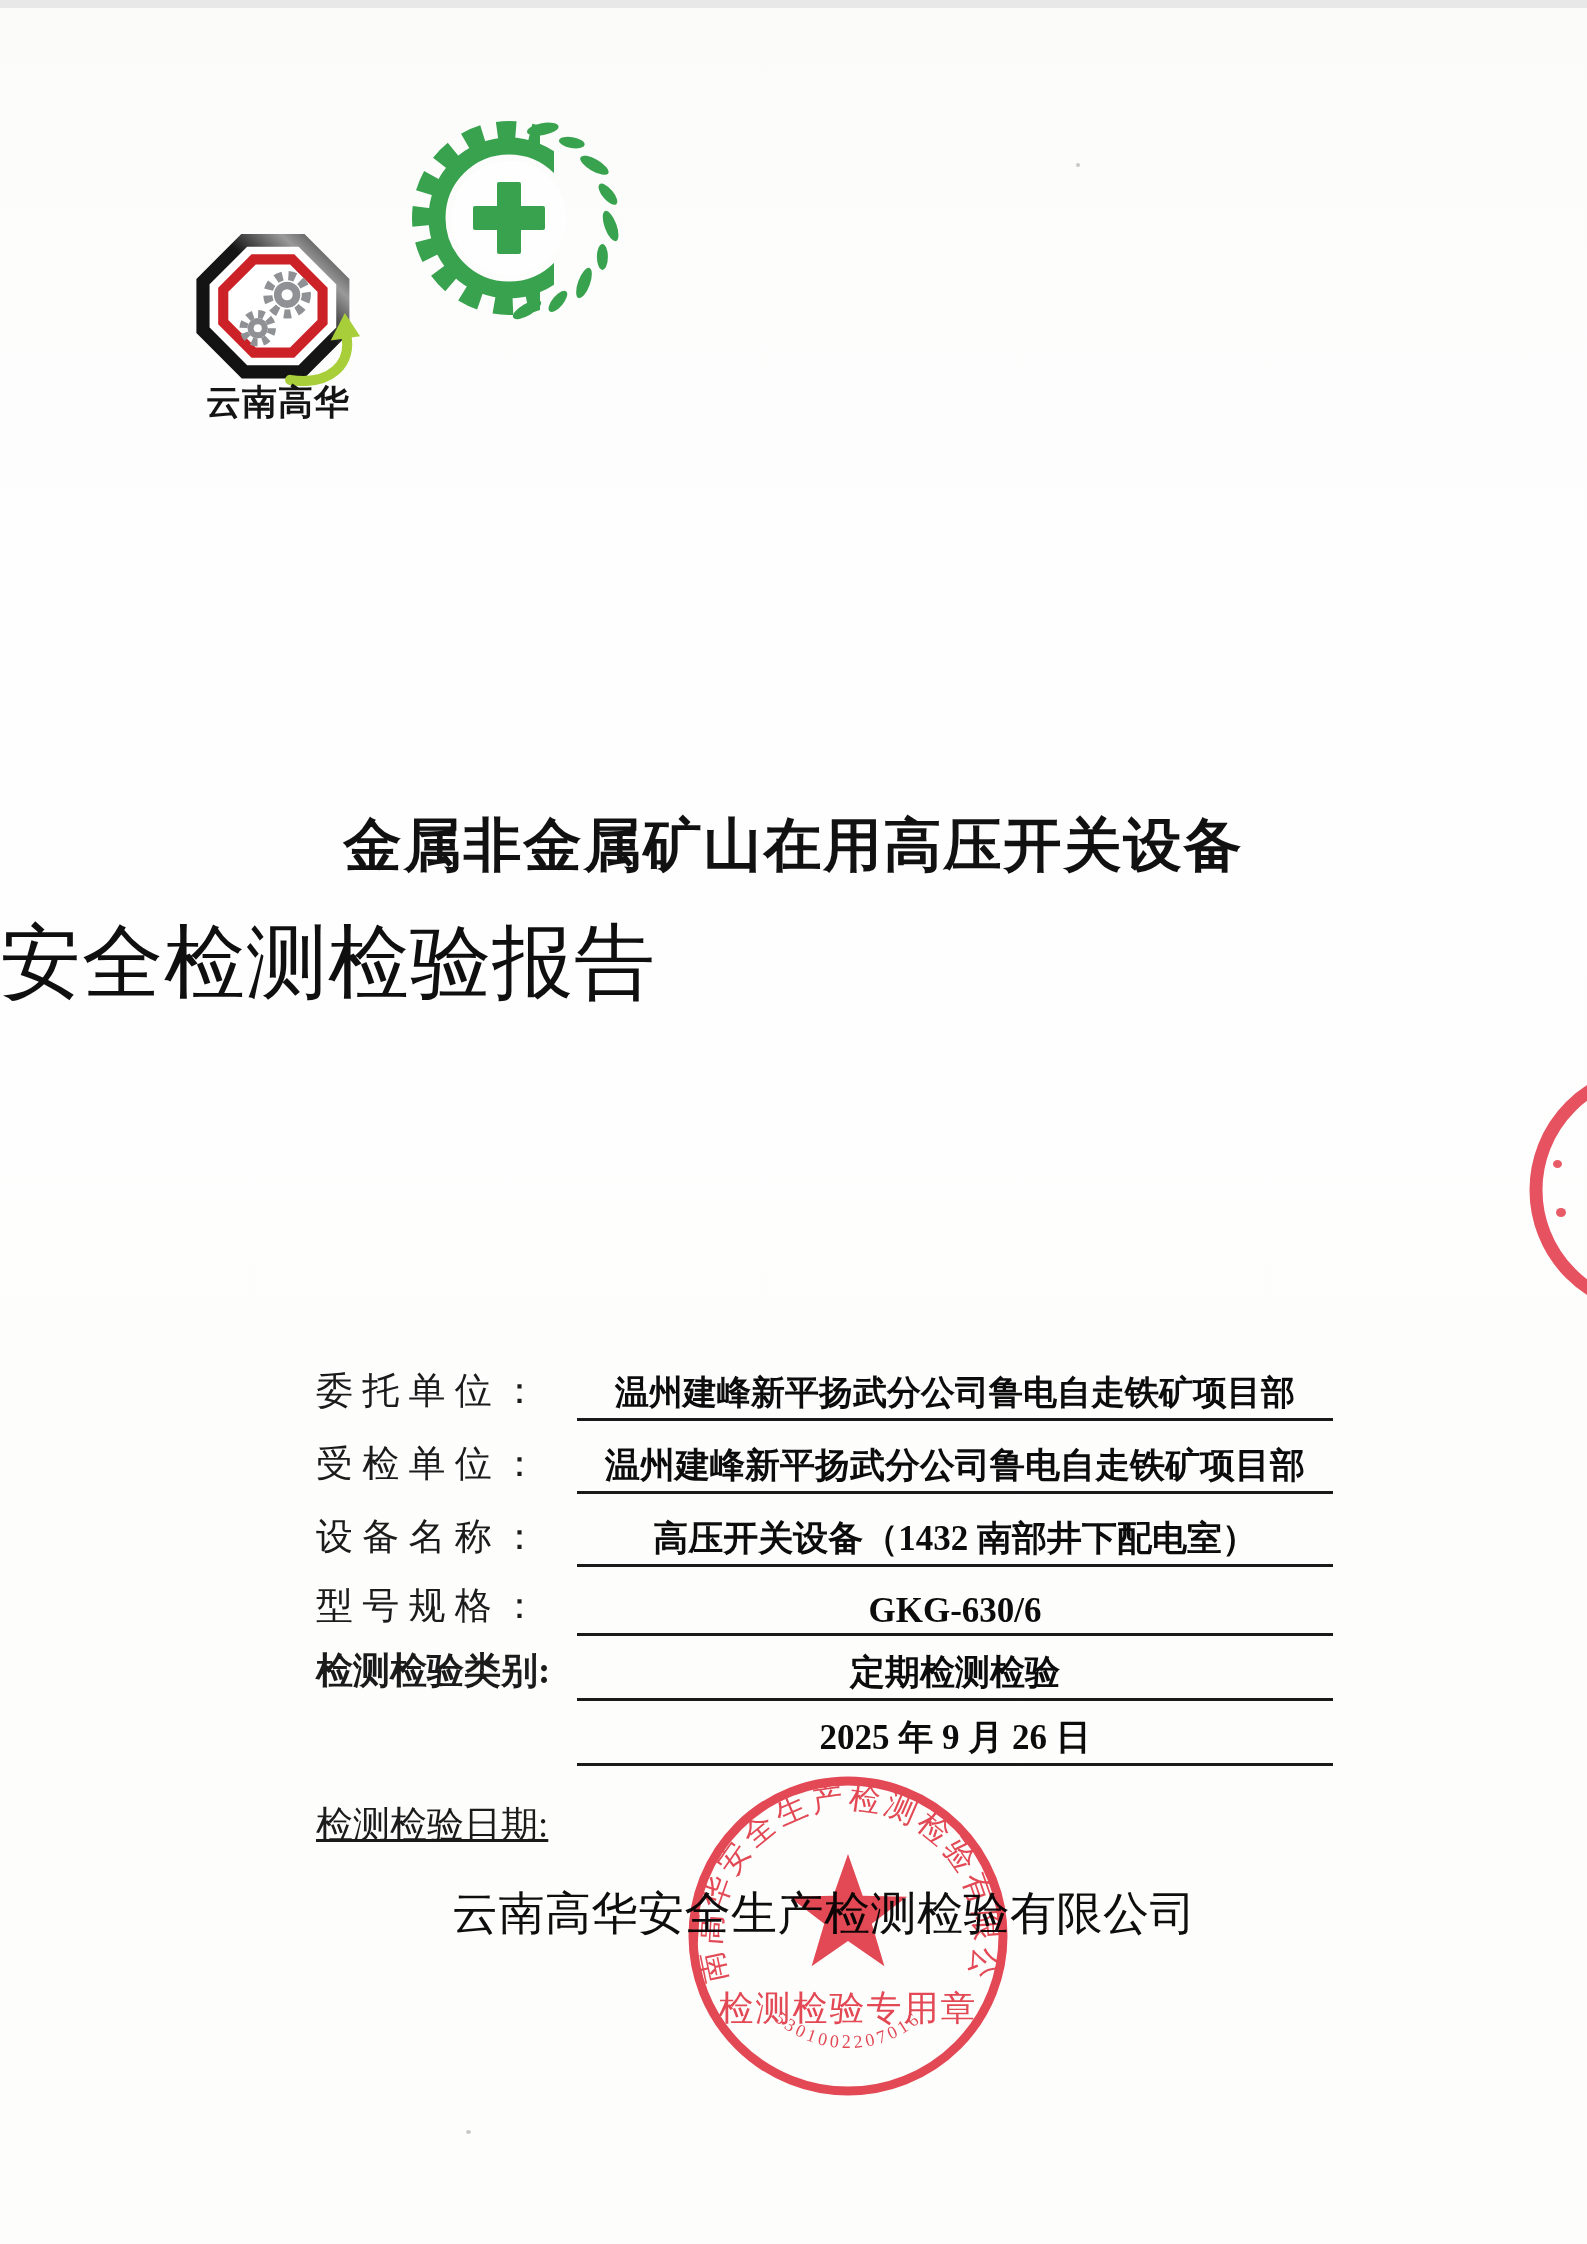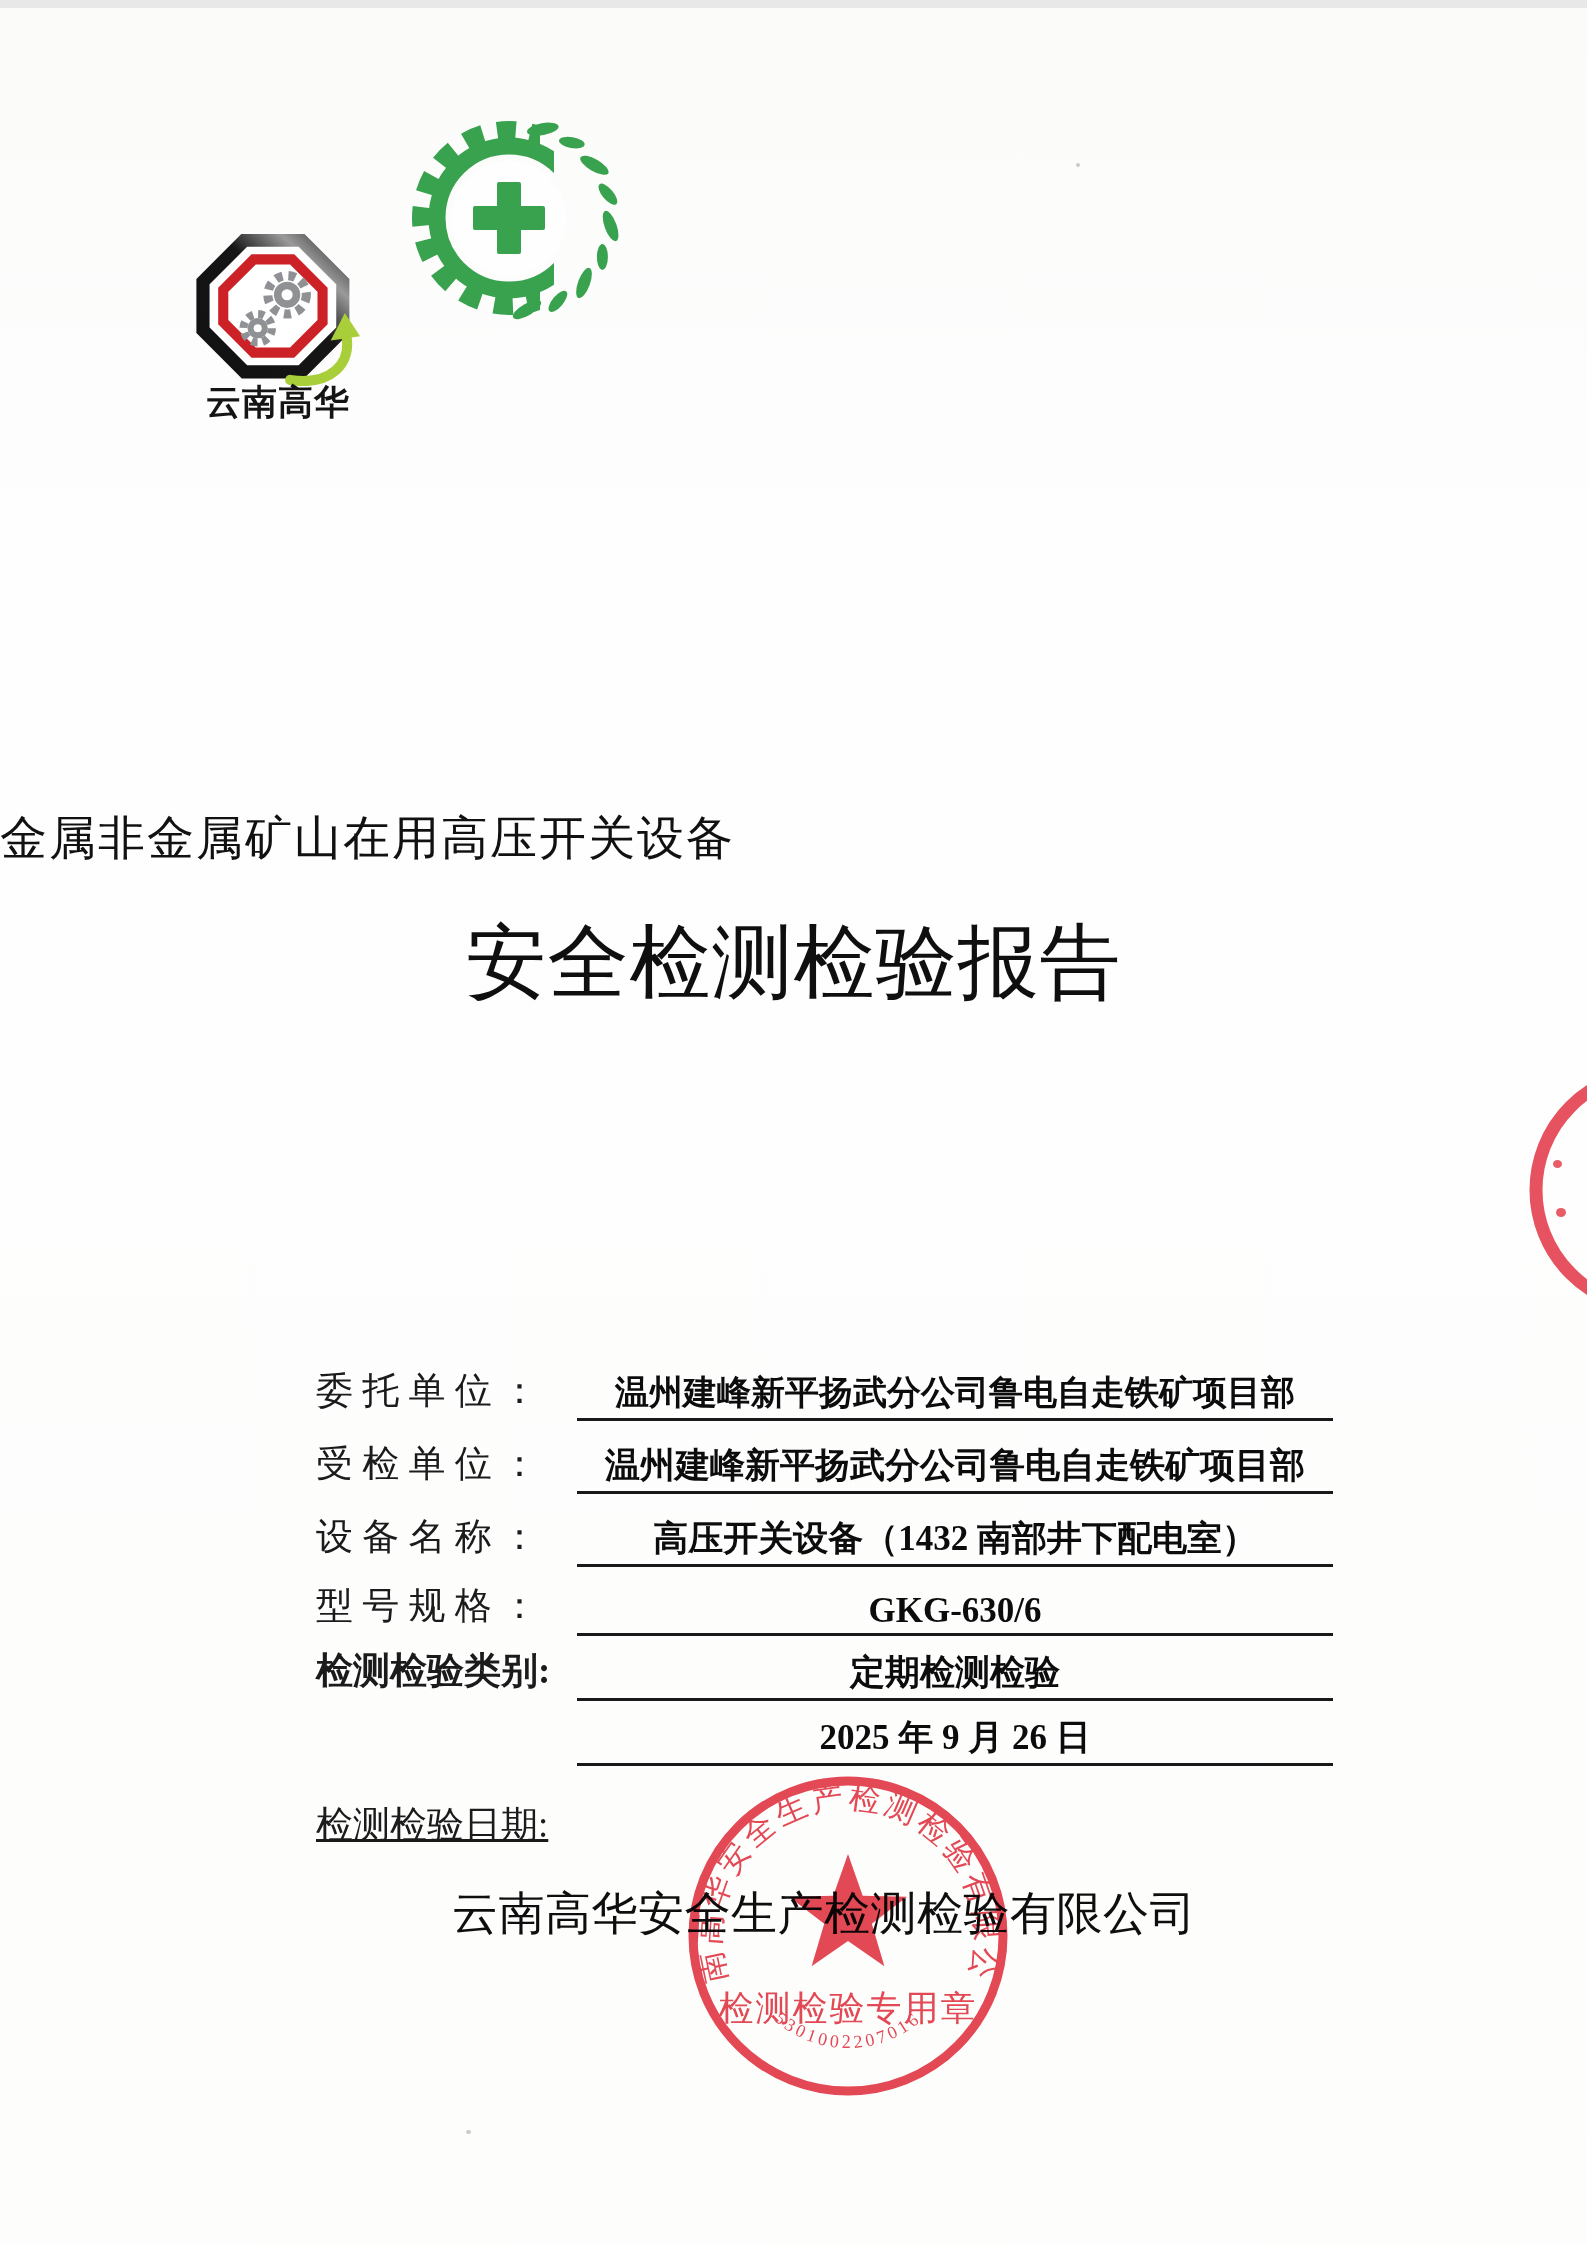--- a/index.html
+++ b/index.html
@@ -17,26 +17,26 @@
   
   .report-no{
     left:983px;top:588px;
     font-size:33px;letter-spacing:.5px;color:#161616;
     white-space:nowrap;
   }
 
   
   .title1{
     left:0;top:799px;width:100%;
-    text-align:left;font-size:47px;letter-spacing:2px;
-    color:#111;font-weight:400;white-space:nowrap;
+    text-align:center;font-size:58px;letter-spacing:2px;
+    color:#111;font-weight:700;white-space:nowrap;
   }
   .title2{
     left:0;top:901px;width:100%;
-    text-align:center;font-size:81px;letter-spacing:1px;
+    text-align:left;font-size:81px;letter-spacing:1px;
     color:#0f0f0f;font-weight:500;white-space:nowrap;
   }
 
   
   .row-label{
     left:316px;width:258px;height:57px;
     display:flex;align-items:flex-end;
     font-size:37px;color:#1b1b1b;white-space:nowrap;
     padding-bottom:5px;box-sizing:border-box;
   }

